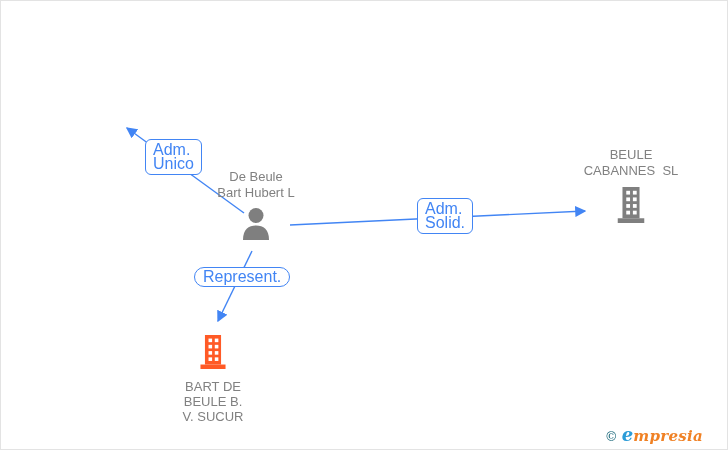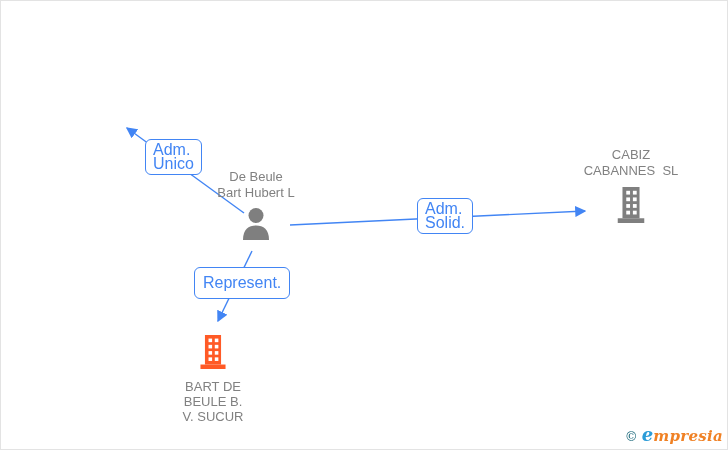--- a/index.html
+++ b/index.html
@@ -46,25 +46,25 @@
     position: absolute;
     background: #ffffff;
     border: 1.6px solid #4285f4;
     border-radius: 6px;
     color: #4285f4;
     font-size: 16px;
     line-height: 14px;
     padding: 3px 7px;
     white-space: pre-wrap;
   }
-  .edge-box.single { padding: 8px 8px; }
+  .edge-box.single { padding: 2px 8px; border-radius: 10px; }
 
   .brand {
     position: absolute;
-    right: 4px; bottom: 4px;
+    right: 24px; bottom: 4px;
     font-family: "DejaVu Serif", serif;
     font-style: italic;
     user-select: none;
   }
   .brand .copy { color: #1f6b7d; font-size: 13px; font-style: normal; margin-right: 4px; }
   .brand .e { color: #2b9cd8; font-size: 18px; font-weight: 700; }
   .brand .rest { color: #f08124; font-size: 15px; font-weight: 700; letter-spacing: 0.3px; }
 </style>
 </head>
 <body>
@@ -77,21 +77,21 @@
         <path d="M0,0 L8,4 L0,8 Z" fill="#4285f4"></path>
       </marker>
     </defs>
     <line x1="243" y1="212" x2="126" y2="127" marker-end="url(#arrow)"></line>
     <line x1="289" y1="224" x2="584" y2="210" marker-end="url(#arrow)"></line>
     <line x1="251" y1="250" x2="217" y2="320" marker-end="url(#arrow)"></line>
   </svg>
 
 
   <div class="node" style="left:550px; top:146px;">
-    <div class="label">CABIZ
+    <div class="label">BEULE
 CABANNES  SL</div>
     <div class="icon gray">
       <svg width="32" height="36" viewBox="0 0 32 38" fill="currentColor">
         <rect x="7" y="0" width="18" height="33"></rect>
         <rect x="2" y="33" width="28" height="5"></rect>
         <g fill="#ffffff">
           <rect x="11" y="4" width="4" height="4"></rect>
             <rect x="18" y="4" width="4" height="4"></rect>
           <rect x="11" y="11" width="4" height="4"></rect>
             <rect x="18" y="11" width="4" height="4"></rect>

